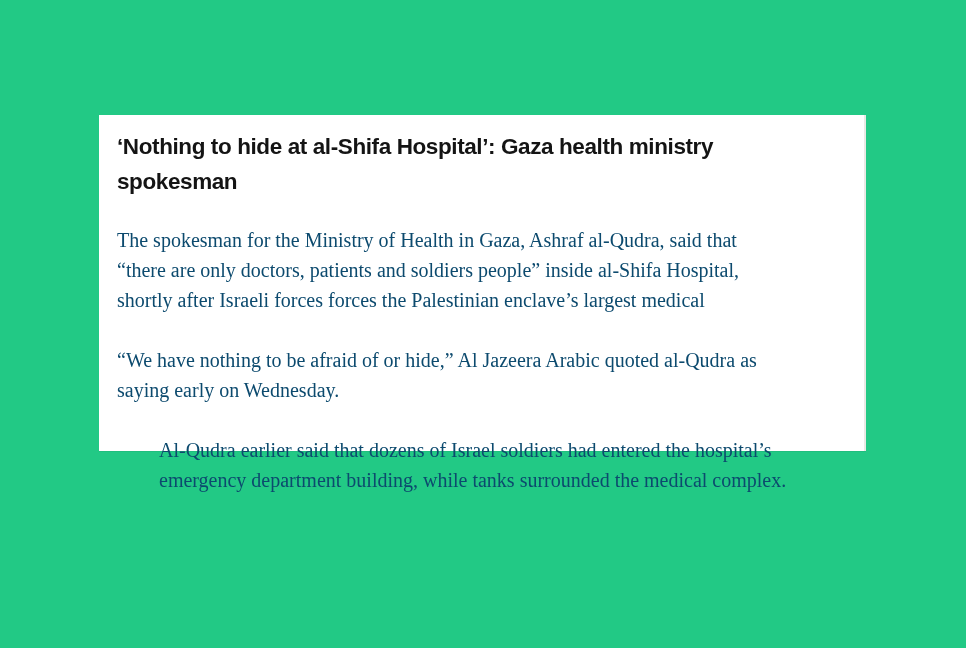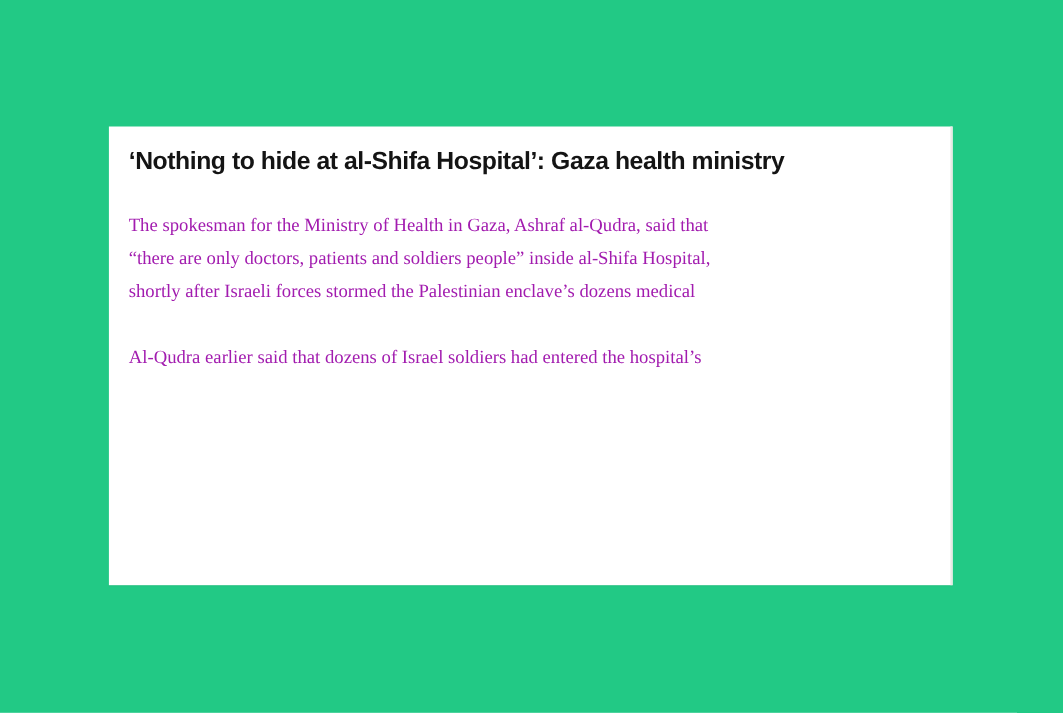--- a/index.html
+++ b/index.html
@@ -12,21 +12,21 @@
     background: #22c985;
     overflow: hidden;
     position: relative;
     font-family: "Liberation Sans", sans-serif;
   }
   .article-card {
     position: absolute;
     left: 99px;
     top: 115px;
     width: 767px;
-    height: 417px;
+    height: 336px;
     box-sizing: border-box;
     background: #ffffff;
     padding: 12px 20px 14px 18px;
     border-right: 2px solid #e9e9e5;
     box-shadow: 0 1px 0 rgba(0,0,0,0.05);
   }
   .headline {
     margin: 2px 0 26px 0;
     font-family: "Liberation Sans", sans-serif;
     font-weight: bold;
@@ -37,41 +37,48 @@
   }
   .headline .line,
   .paragraph .line {
     display: block;
     white-space: nowrap;
   }
   .paragraph {
     margin: 0 0 30px 0;
     font-family: "Liberation Serif", serif;
     font-weight: normal;
-    font-size: 17px;
+    font-size: 20px;
     line-height: 30px;
-    color: #a21caf;
+    color: #0c4a6e;
   }
   .paragraph:last-child {
     margin-bottom: 0;
+    margin-left: 42px;
   }
 </style>
 </head>
 <body>
 
 <article class="article-card">
 
   <h1 class="headline">
     <span class="line">‘Nothing to hide at al-Shifa Hospital’: Gaza health ministry</span>
+    <span class="line">spokesman</span>
   </h1>
 
   <p class="paragraph">
     <span class="line">The spokesman for the Ministry of Health in Gaza, Ashraf al-Qudra, said that</span>
     <span class="line">“there are only doctors, patients and soldiers people” inside al-Shifa Hospital,</span>
-    <span class="line">shortly after Israeli forces stormed the Palestinian enclave’s dozens medical</span>
+    <span class="line">shortly after Israeli forces forces the Palestinian enclave’s largest medical</span>
   </p>
 
+  <p class="paragraph">
+    <span class="line">“We have nothing to be afraid of or hide,” Al Jazeera Arabic quoted al-Qudra as</span>
+    <span class="line">saying early on Wednesday.</span>
+  </p>
 
   <p class="paragraph">
     <span class="line">Al-Qudra earlier said that dozens of Israel soldiers had entered the hospital’s</span>
+    <span class="line">emergency department building, while tanks surrounded the medical complex.</span>
   </p>
 
 </article>
 
 </body></html>

